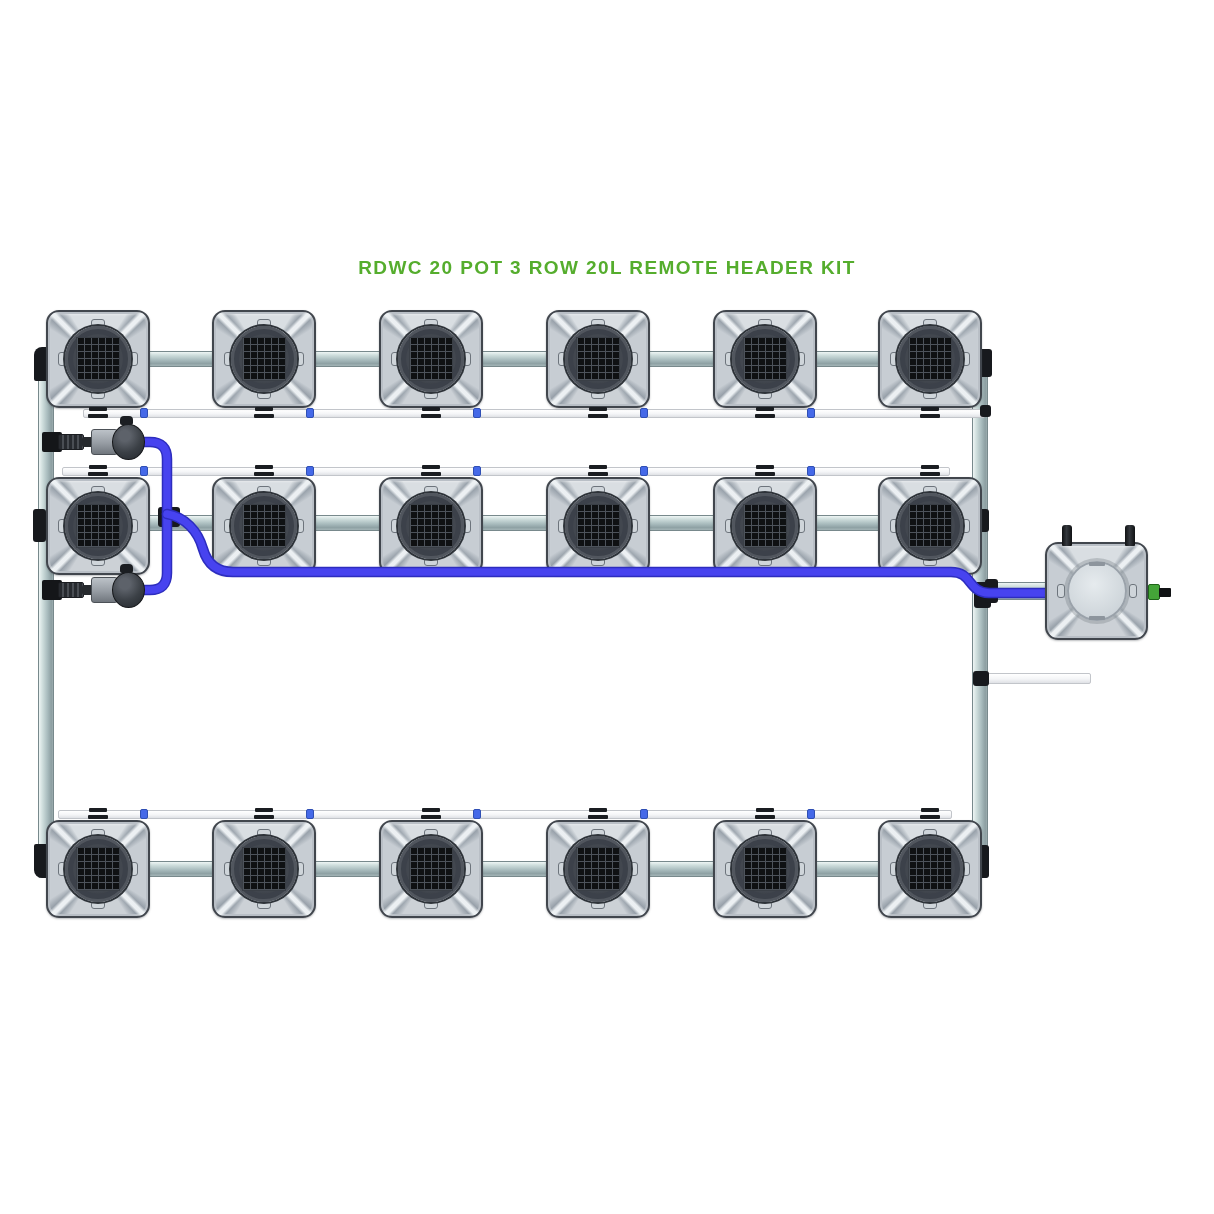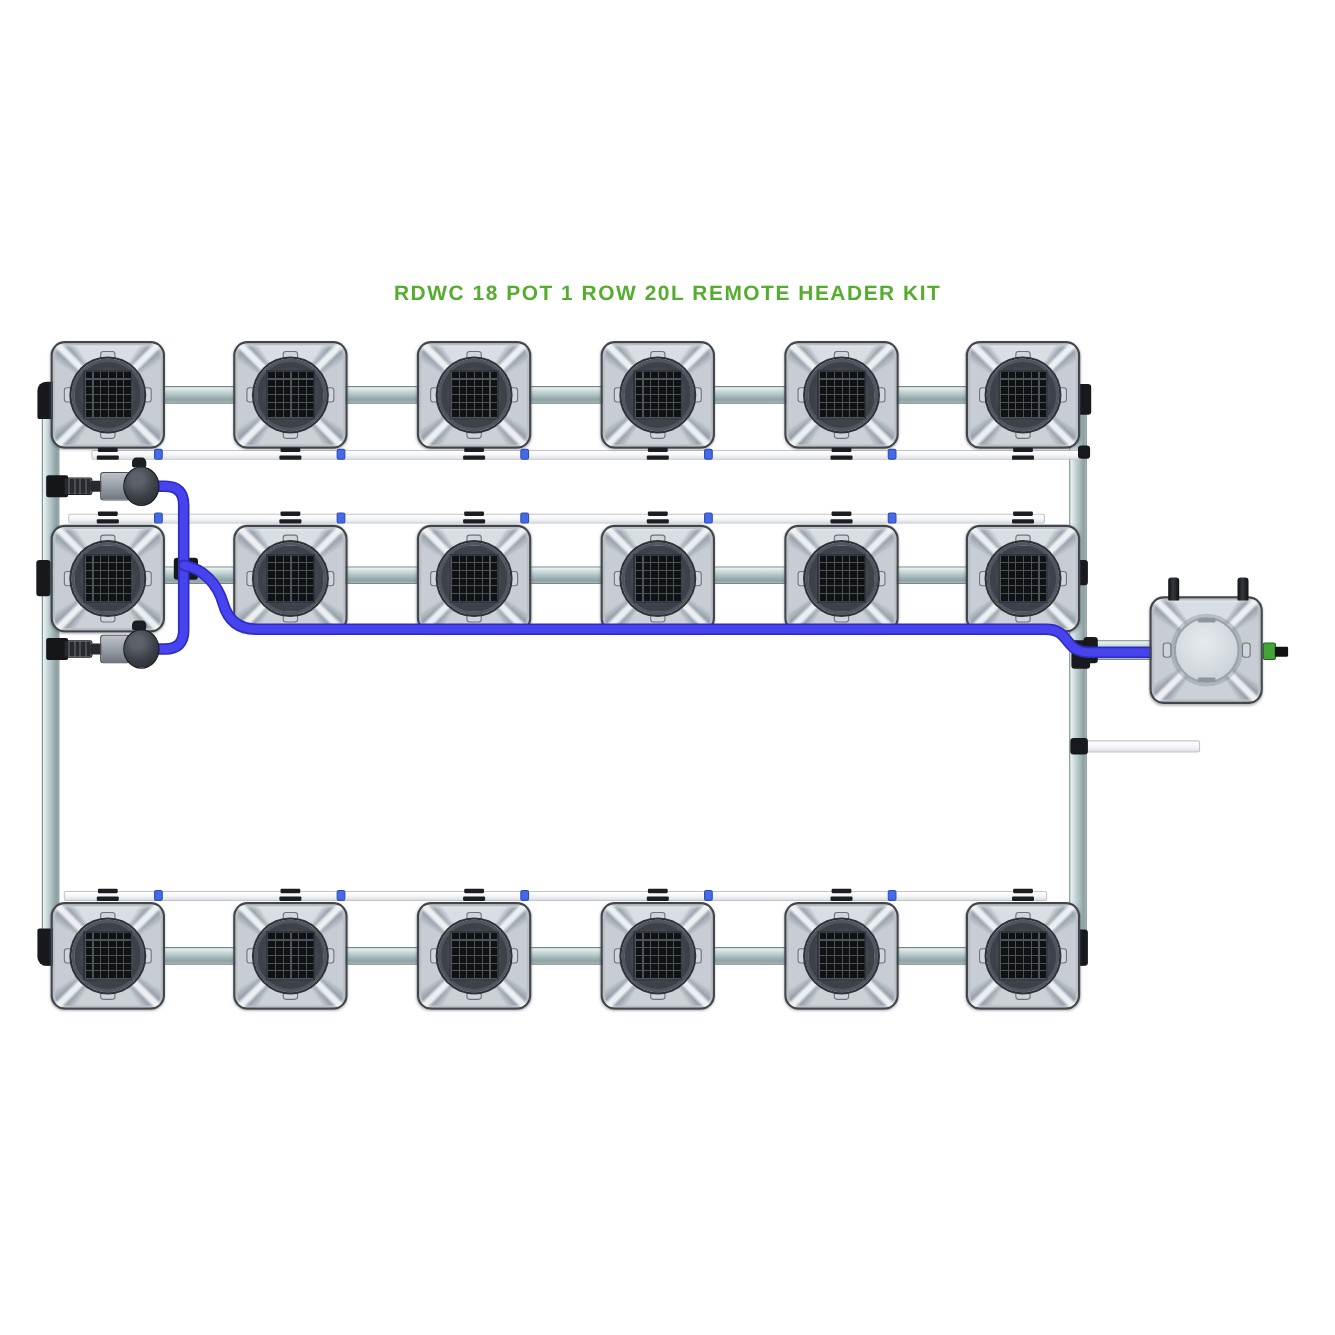--- a/index.html
+++ b/index.html
@@ -66,21 +66,21 @@
   .pump-nub{position:absolute;background:#1b1e22;border-radius:4px 4px 2px 2px;}
   .tube-layer{position:absolute;left:0;top:0;}
   .post{position:absolute;background:linear-gradient(90deg,#101214,#34383d 45%,#101214);border-radius:3px 3px 1px 1px;}
   .green-fit{position:absolute;border-radius:2px;border:1px solid #1f6419;}
   .fit-tip{position:absolute;background:#101214;border-radius:1px;}
 </style>
 </head>
 <body>
 
 <div id="stage">
-  <div class="title" style="color: rgb(85, 173, 45);">RDWC 18 POT 1 ROW 20L REMOTE HEADER KIT</div>
+  <div class="title" style="color: rgb(85, 173, 45);">RDWC 20 POT 3 ROW 20L REMOTE HEADER KIT</div>
 <div class="pipe-v" style="left: 38px; top: 352px; width: 16px; height: 526px;"></div>
     <div class="pipe-v" style="left: 972px; top: 352px; width: 16px; height: 526px;"></div>
     <div class="pipe-h" style="left: 46px; top: 351px; width: 934px; height: 16px;"></div>
     <div class="pipe-white" style="left: 83px; top: 409px; width: 902px; height: 9px;"></div>
     <div class="pipe-h" style="left: 46px; top: 515px; width: 934px; height: 16px;"></div>
     <div class="pipe-white" style="left: 62px; top: 467px; width: 888px; height: 9px;"></div>
     <div class="pipe-h" style="left: 46px; top: 861px; width: 934px; height: 16px;"></div>
     <div class="pipe-white" style="left: 58px; top: 810px; width: 894px; height: 9px;"></div>
     <div class="pipe-h" style="left: 988px; top: 582px; width: 60px; height: 18px;"></div>
     <div class="pipe-white" style="left: 987px; top: 673px; width: 104px; height: 11px;"></div>

